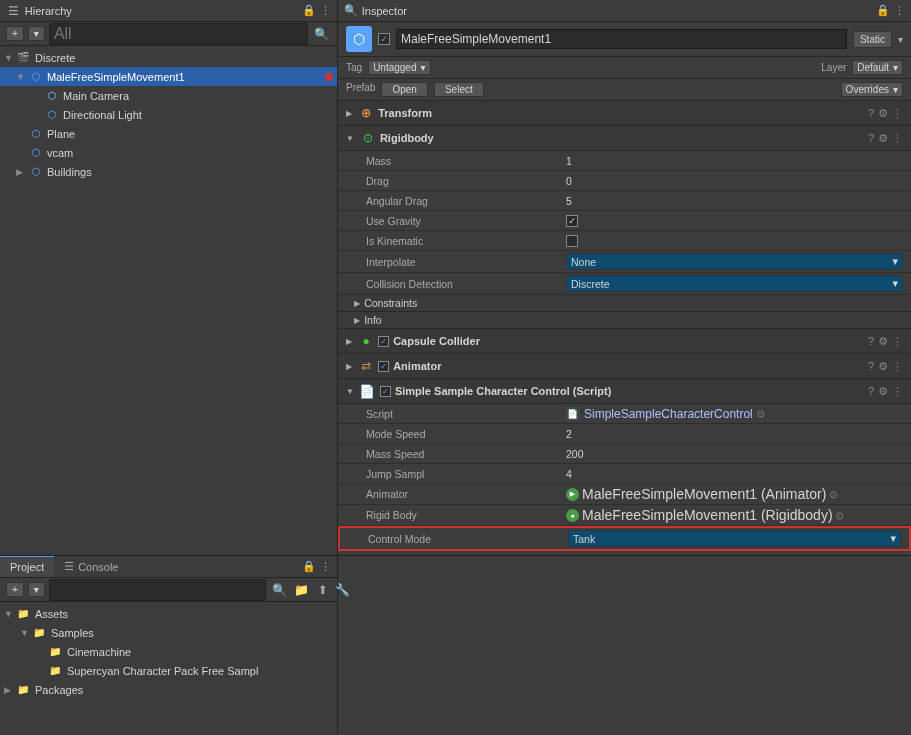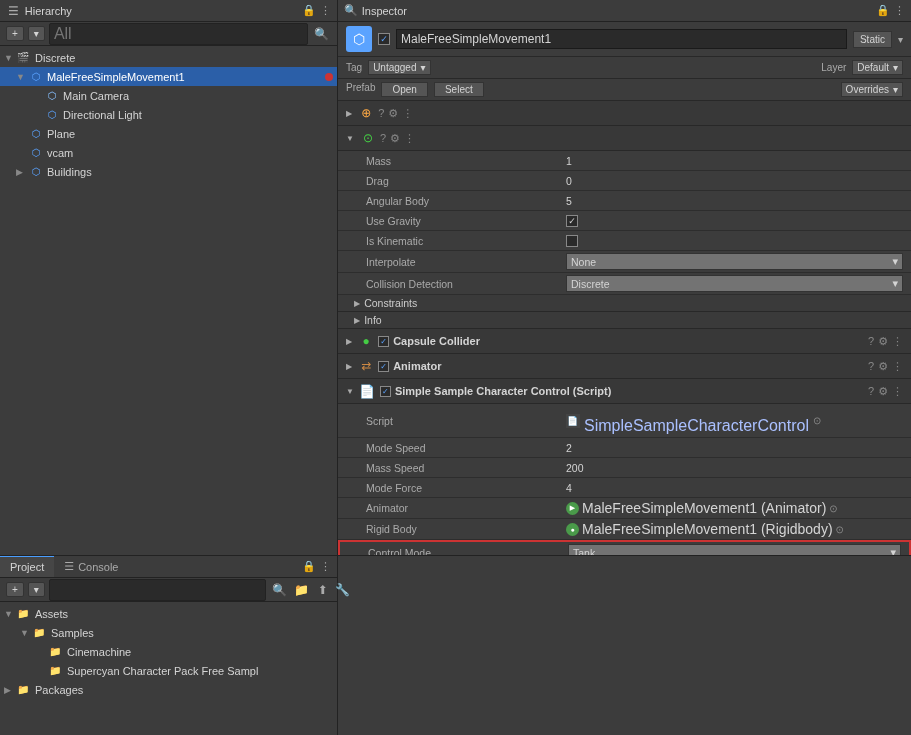--- a/index.html
+++ b/index.html
@@ -300,21 +300,21 @@
       flex-shrink: 0;
     }
     .prop-value {
       flex: 1;
       color: #d4d4d4;
       font-size: 10.5px;
     }
     .prop-dropdown {
       display: flex;
       align-items: center;
-      background: #737373;
+      background: #0c4a6e;
       border: 1px solid #333;
       padding: 1px 4px;
       gap: 4px;
       cursor: pointer;
       flex: 1;
     }
     .prop-dropdown-text { flex: 1; font-size: 10.5px; }
     .checkbox-prop {
       width: 12px; height: 12px;
       border: 1px solid #888;
@@ -343,21 +343,21 @@
       gap: 4px;
       flex: 1;
     }
     .script-icon {
       width: 14px; height: 14px;
       background: #444;
       display: flex; align-items: center; justify-content: center;
       font-size: 9px;
       color: #88aaff;
     }
-    .script-name { font-size: 16px; color: #aac0ff; margin-top: 11px; }
+    .script-name { font-size: 12px; color: #aac0ff; }
     .script-link-icon { color: #888; font-size: 10px; cursor: pointer; }
 
     
     .obj-ref {
       display: flex;
       align-items: center;
       gap: 3px;
       flex: 1;
     }
     .obj-ref-icon {
@@ -556,47 +556,49 @@
         <button class="prefab-btn">Select</button>
         <div class="tag-dropdown" style="margin-left:auto;">
           <span>Overrides</span>
           <span>▾</span>
         </div>
       </div>
 
       <div class="component-header">
         <span class="comp-arrow">▶</span>
         <span class="comp-icon" style="color:#ffaa44;">⊕</span>
+        <span class="comp-name">Transform</span>
         <div class="comp-help-icons">
           <span class="comp-help-icon">?</span>
           <span class="comp-help-icon">⚙</span>
           <span class="comp-help-icon">⋮</span>
         </div>
       </div>
 
       <div class="component-header">
         <span class="comp-arrow">▼</span>
         <span class="comp-icon" style="color:#44cc44;">⊙</span>
+        <span class="comp-name">Rigidbody</span>
         <div class="comp-help-icons">
           <span class="comp-help-icon">?</span>
           <span class="comp-help-icon">⚙</span>
           <span class="comp-help-icon">⋮</span>
         </div>
       </div>
 
       <div class="prop-row">
         <span class="prop-label">Mass</span>
         <span class="prop-value">1</span>
       </div>
       <div class="prop-row">
         <span class="prop-label">Drag</span>
         <span class="prop-value">0</span>
       </div>
       <div class="prop-row">
-        <span class="prop-label">Angular Body</span>
+        <span class="prop-label">Angular Drag</span>
         <span class="prop-value">5</span>
       </div>
       <div class="prop-row">
         <span class="prop-label">Use Gravity</span>
         <div class="checkbox-prop">✓</div>
       </div>
       <div class="prop-row">
         <span class="prop-label">Is Kinematic</span>
         <div class="checkbox-prop"></div>
       </div>
@@ -672,21 +674,21 @@
         <span class="prop-label">Mode Speed</span>
         <span class="prop-value">2</span>
       </div>
 
       <div class="prop-row">
         <span class="prop-label">Mass Speed</span>
         <span class="prop-value">200</span>
       </div>
 
       <div class="prop-row">
-        <span class="prop-label">Mode Force</span>
+        <span class="prop-label">Jump Sampl</span>
         <span class="prop-value">4</span>
       </div>
 
       <div class="prop-row">
         <span class="prop-label">Animator</span>
         <div class="obj-ref">
           <div class="obj-ref-icon">▶</div>
           <span class="obj-ref-text">MaleFreeSimpleMovement1 (Animator)</span>
           <span class="script-link-icon">⊙</span>
         </div>

